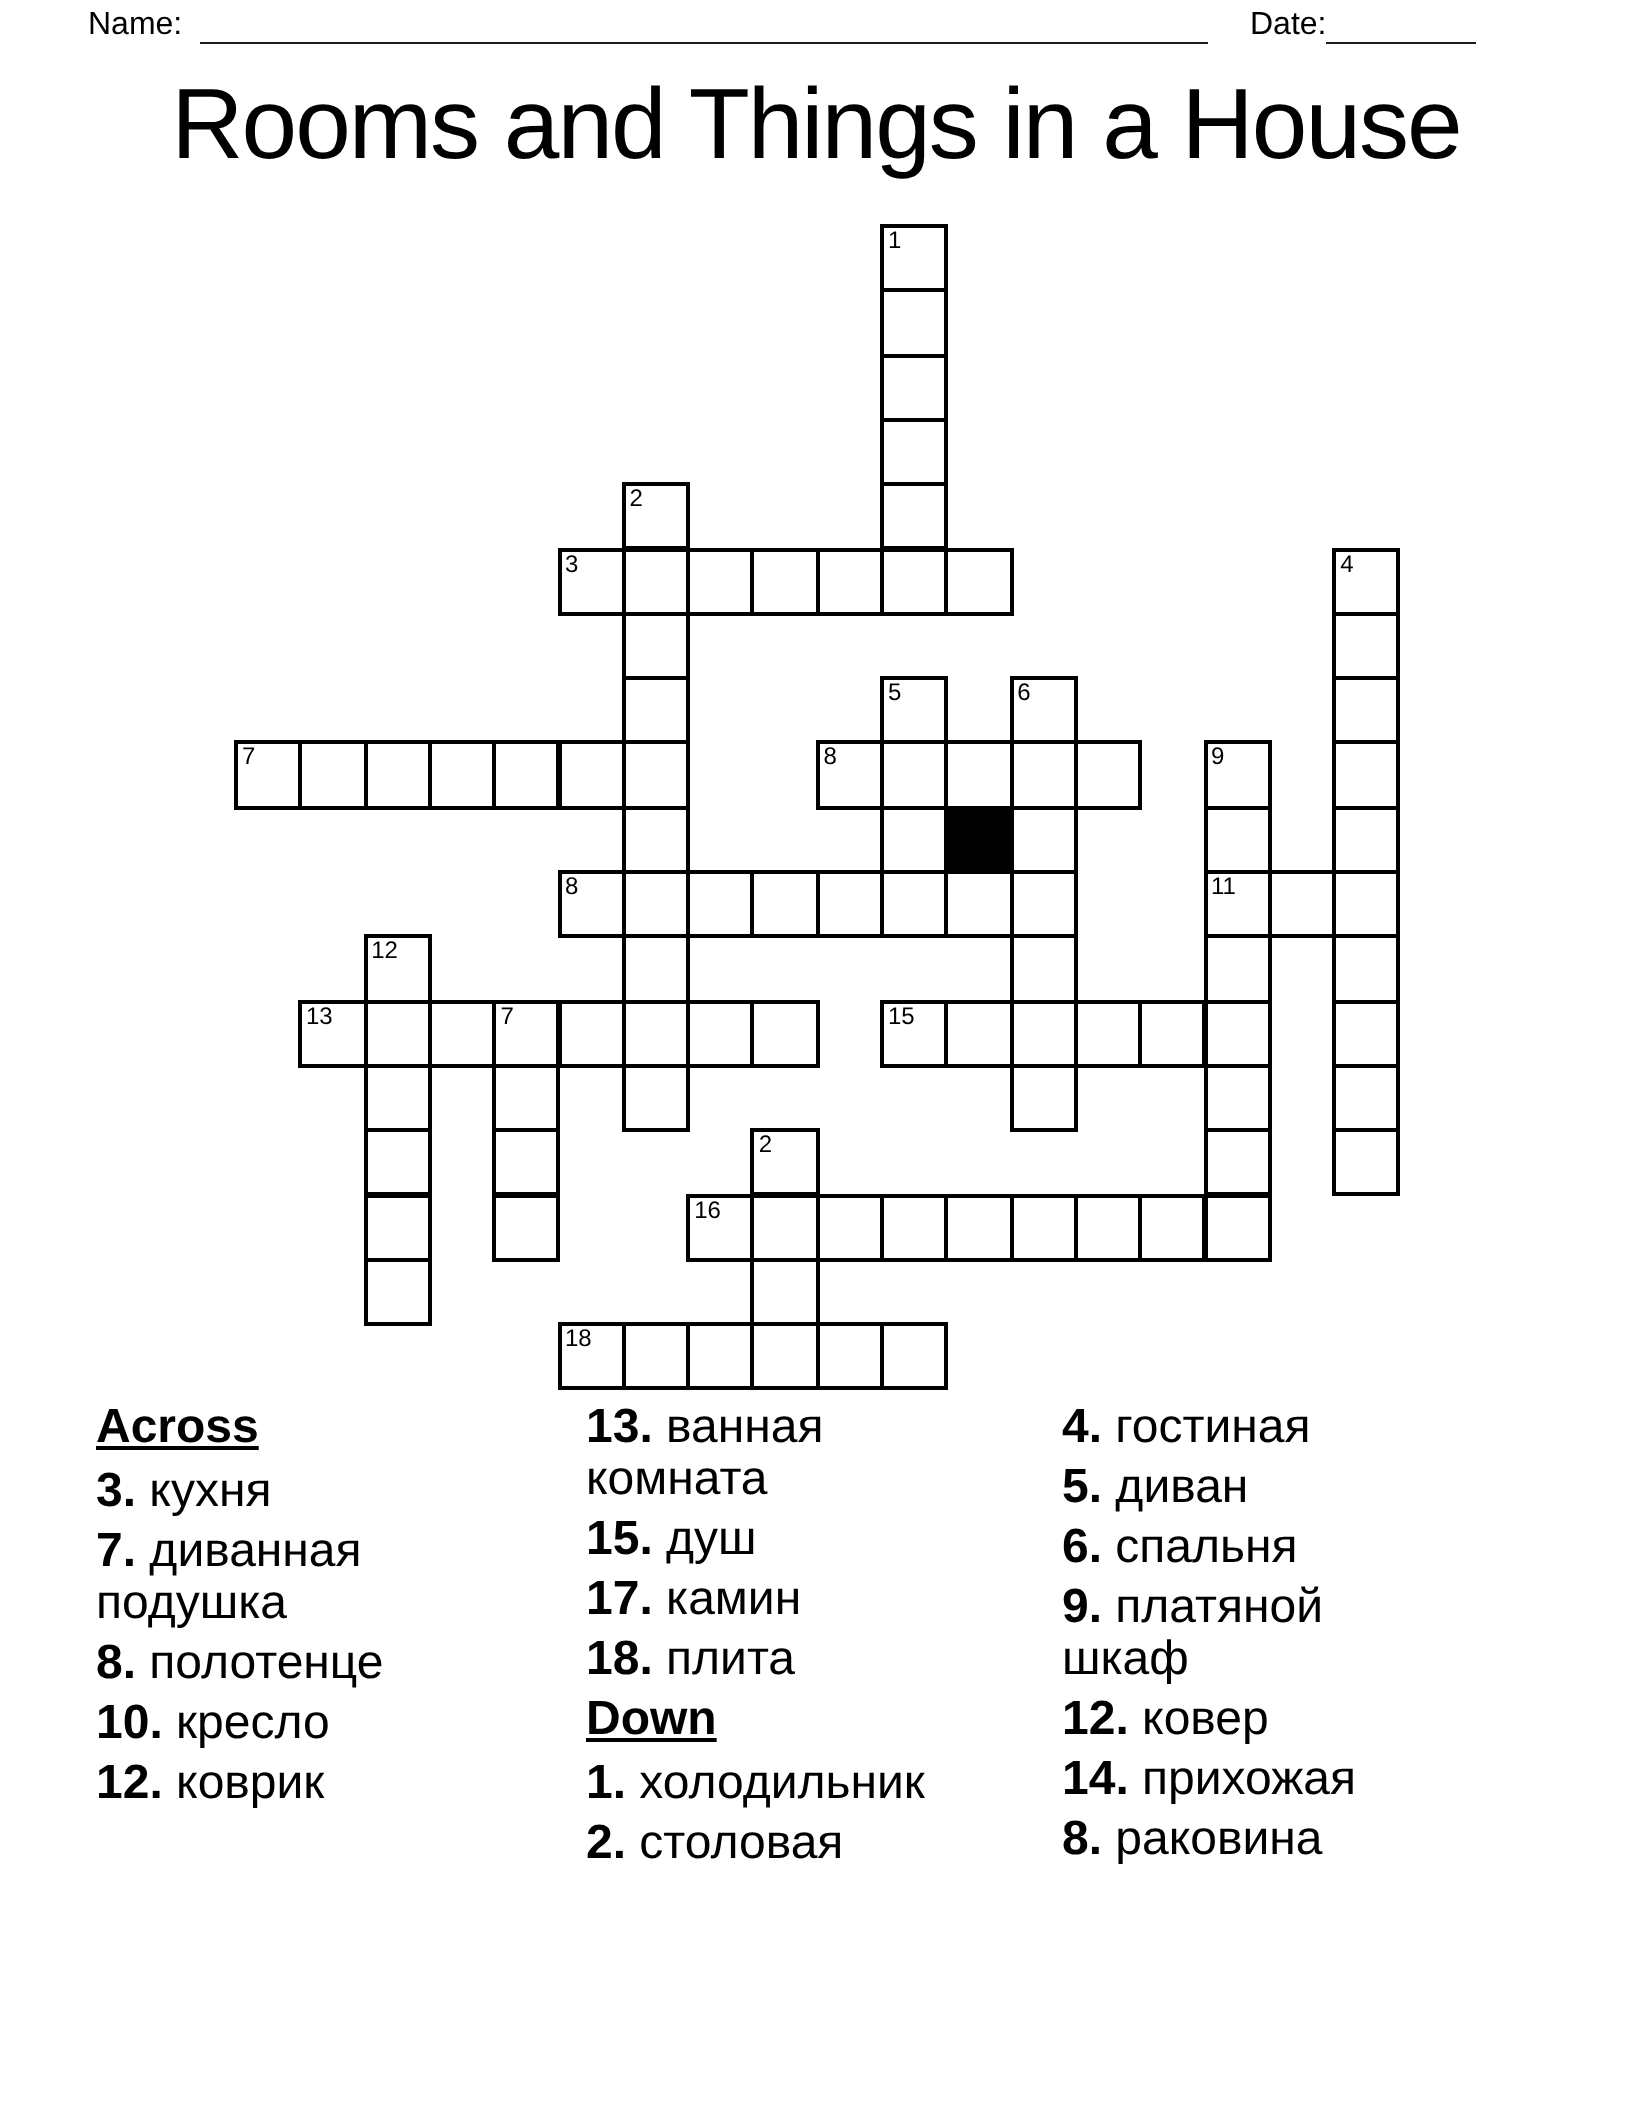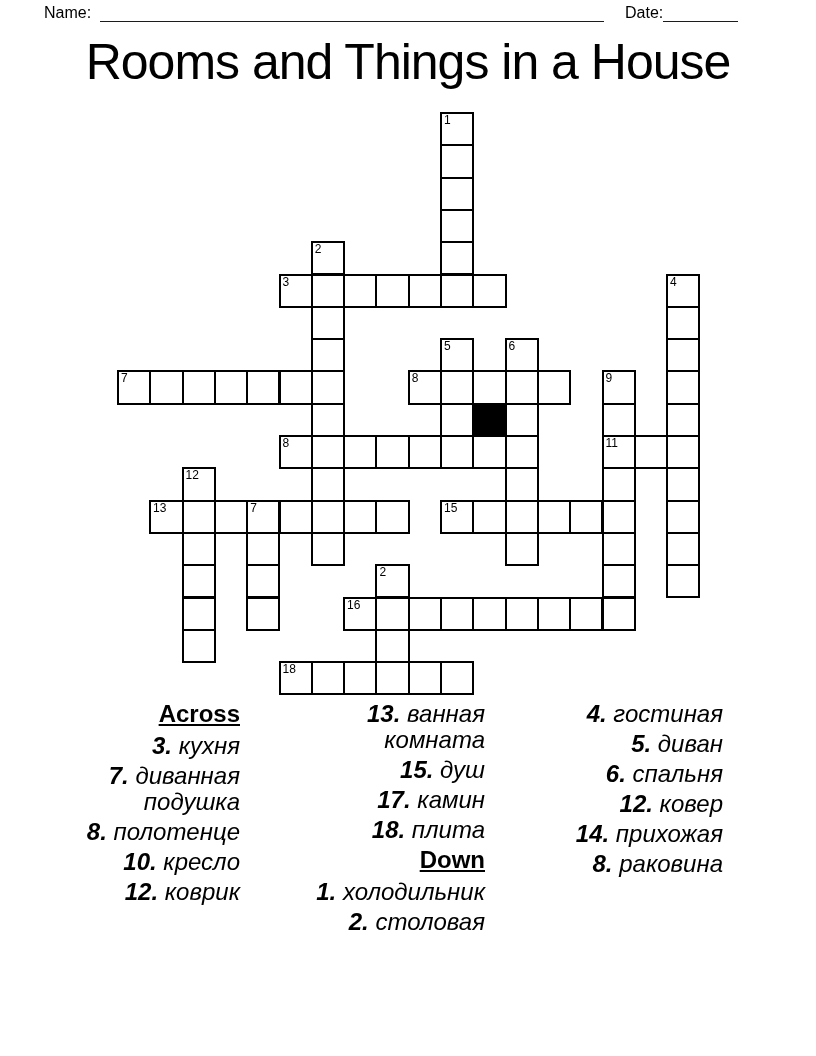--- a/index.html
+++ b/index.html
@@ -32,22 +32,22 @@
     box-sizing:border-box;
   }
   .cell.black{background:#000;}
   .cellnum{
     position:absolute;top:-1px;left:2px;font-size:12px;line-height:14px;
     color:#000;font-weight:400;
   }
 
   
   .clues{position:absolute;left:0;top:0;width:816px;}
-  .clue-col{position:absolute;top:701px;width:192px;font-size:24px;line-height:26px;text-align:right;}
-  .clue{margin:0 0 4px 0;font-style:italic;}
+  .clue-col{position:absolute;top:701px;width:192px;font-size:24px;line-height:26px;}
+  .clue{margin:0 0 4px 0;}
   .clue-header{font-weight:bold;text-decoration:underline;margin:0 0 6px 0;}
   .clue .num{font-weight:bold;}
 </style>
 </head>
 <body>
 
 <div class="page">
 
   <span class="label name-label">Name:</span>
   <div class="write-line name-line"></div>
@@ -230,19 +230,20 @@
         <div class="clue"><span class="num">17.</span> камин</div>
         <div class="clue"><span class="num">18.</span> плита</div>
         <div class="clue-header">Down</div>
         <div class="clue"><span class="num">1.</span> холодильник</div>
         <div class="clue"><span class="num">2.</span> столовая</div>
       </div>
       <div class="clue-col" style="left: 531px;">
         <div class="clue"><span class="num">4.</span> гостиная</div>
         <div class="clue"><span class="num">5.</span> диван</div>
         <div class="clue"><span class="num">6.</span> спальня</div>
+        <div class="clue"><span class="num">9.</span> платяной шкаф</div>
         <div class="clue"><span class="num">12.</span> ковер</div>
         <div class="clue"><span class="num">14.</span> прихожая</div>
         <div class="clue"><span class="num">8.</span> раковина</div>
       </div>
     </div>
 
 </div>
 
 </body></html>

